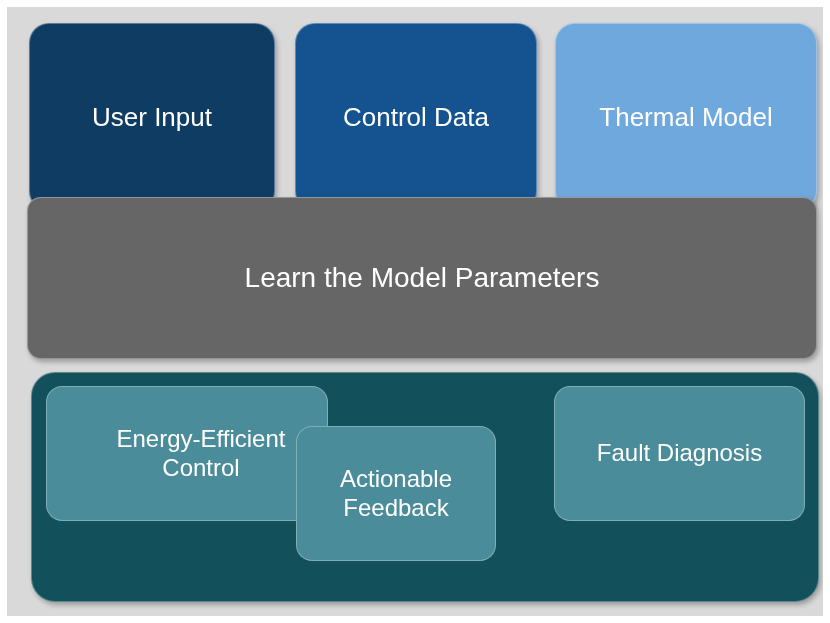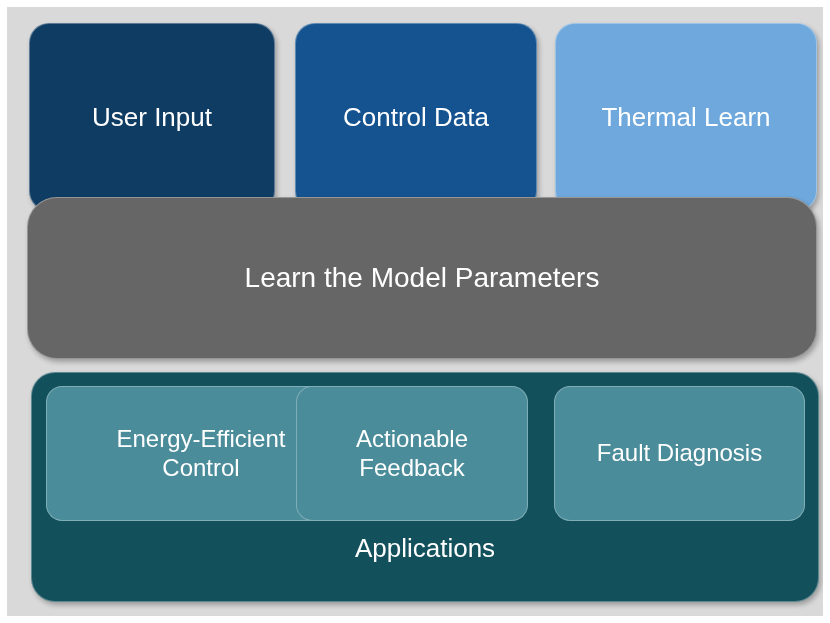--- a/index.html
+++ b/index.html
@@ -47,21 +47,21 @@
   .block-thermal      { left: 548px; width: 262px; background: #6fa8dc; }
 
   
   .block-learn {
     left: 20px;
     top: 190px;
     width: 790px;
     height: 162px;
     background: #666666;
     font-size: 28px;
-    border-radius: 30px;
+    border-radius: 14px;
   }
 
   
   .block-applications {
     left: 24px;
     top: 365px;
     width: 788px;
     height: 230px;
     background: #12505c;
     border-radius: 24px;
@@ -89,44 +89,43 @@
     background: #4a8c99;
     border-radius: 16px;
     border: 1px solid rgba(255,255,255,0.30);
     font-size: 24px;
     line-height: 1.2;
     white-space: pre-line;
     top: 13px;
     height: 135px;
   }
   .app-box-1 { left: 14px;  width: 282px; padding-left: 28px; }
-  .app-box-2 { left: 264px; width: 232px; }
+  .app-box-2 { left: 264px; width: 200px; margin-top: 40px; }
   .app-box-3 { left: 522px; width: 251px; }
 </style>
 </head>
 <body>
 
 <div class="slide">
 
   <div class="row-top">
     <div class="block block-user-input">User Input</div>
 
     <div class="block block-sensor-data">Control Data</div>
 
-    <div class="block block-thermal">Thermal Learn</div>
+    <div class="block block-thermal">Thermal Model</div>
   </div>
 
   <div class="block block-learn">Learn the Model Parameters</div>
 
   <div class="block block-applications">
 
     <div class="app-box app-box-1">Energy-Efficient
 Control</div>
 
     <div class="app-box app-box-2">Actionable
 Feedback</div>
 
     <div class="app-box app-box-3">Fault Diagnosis</div>
 
-    <div class="applications-label">Applications</div>
   </div>
 
 </div>
 
 </body></html>

